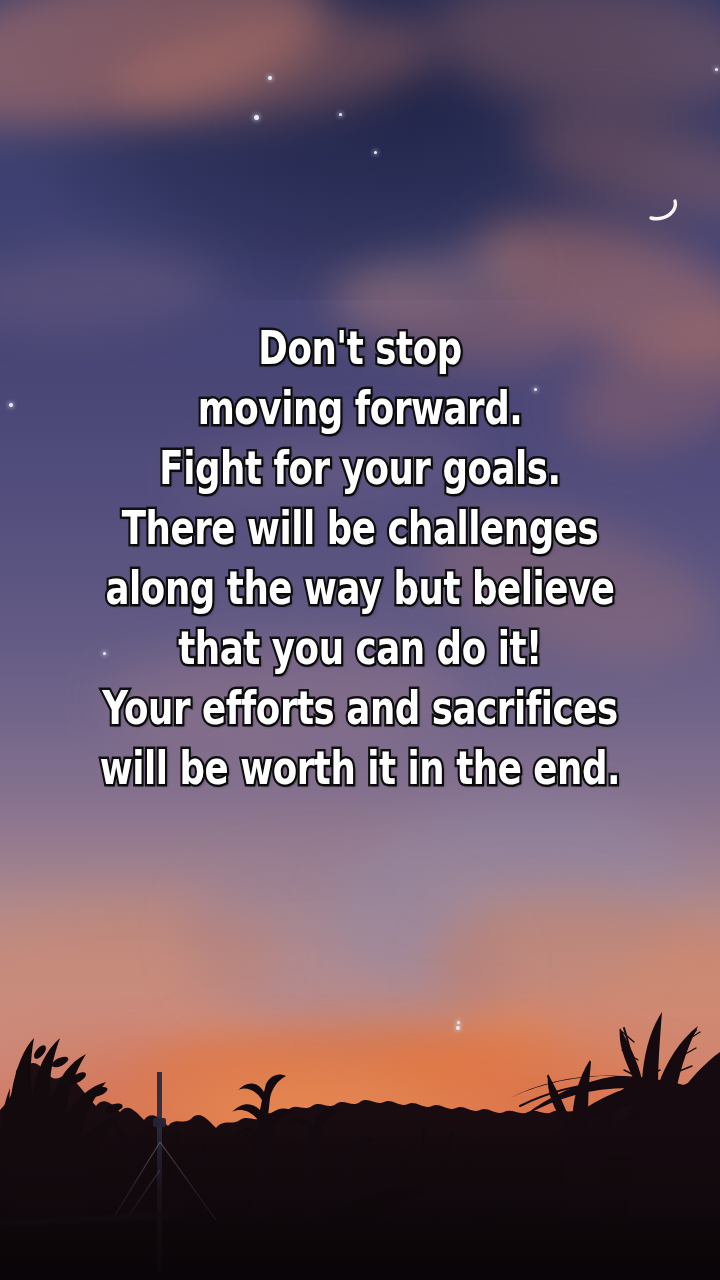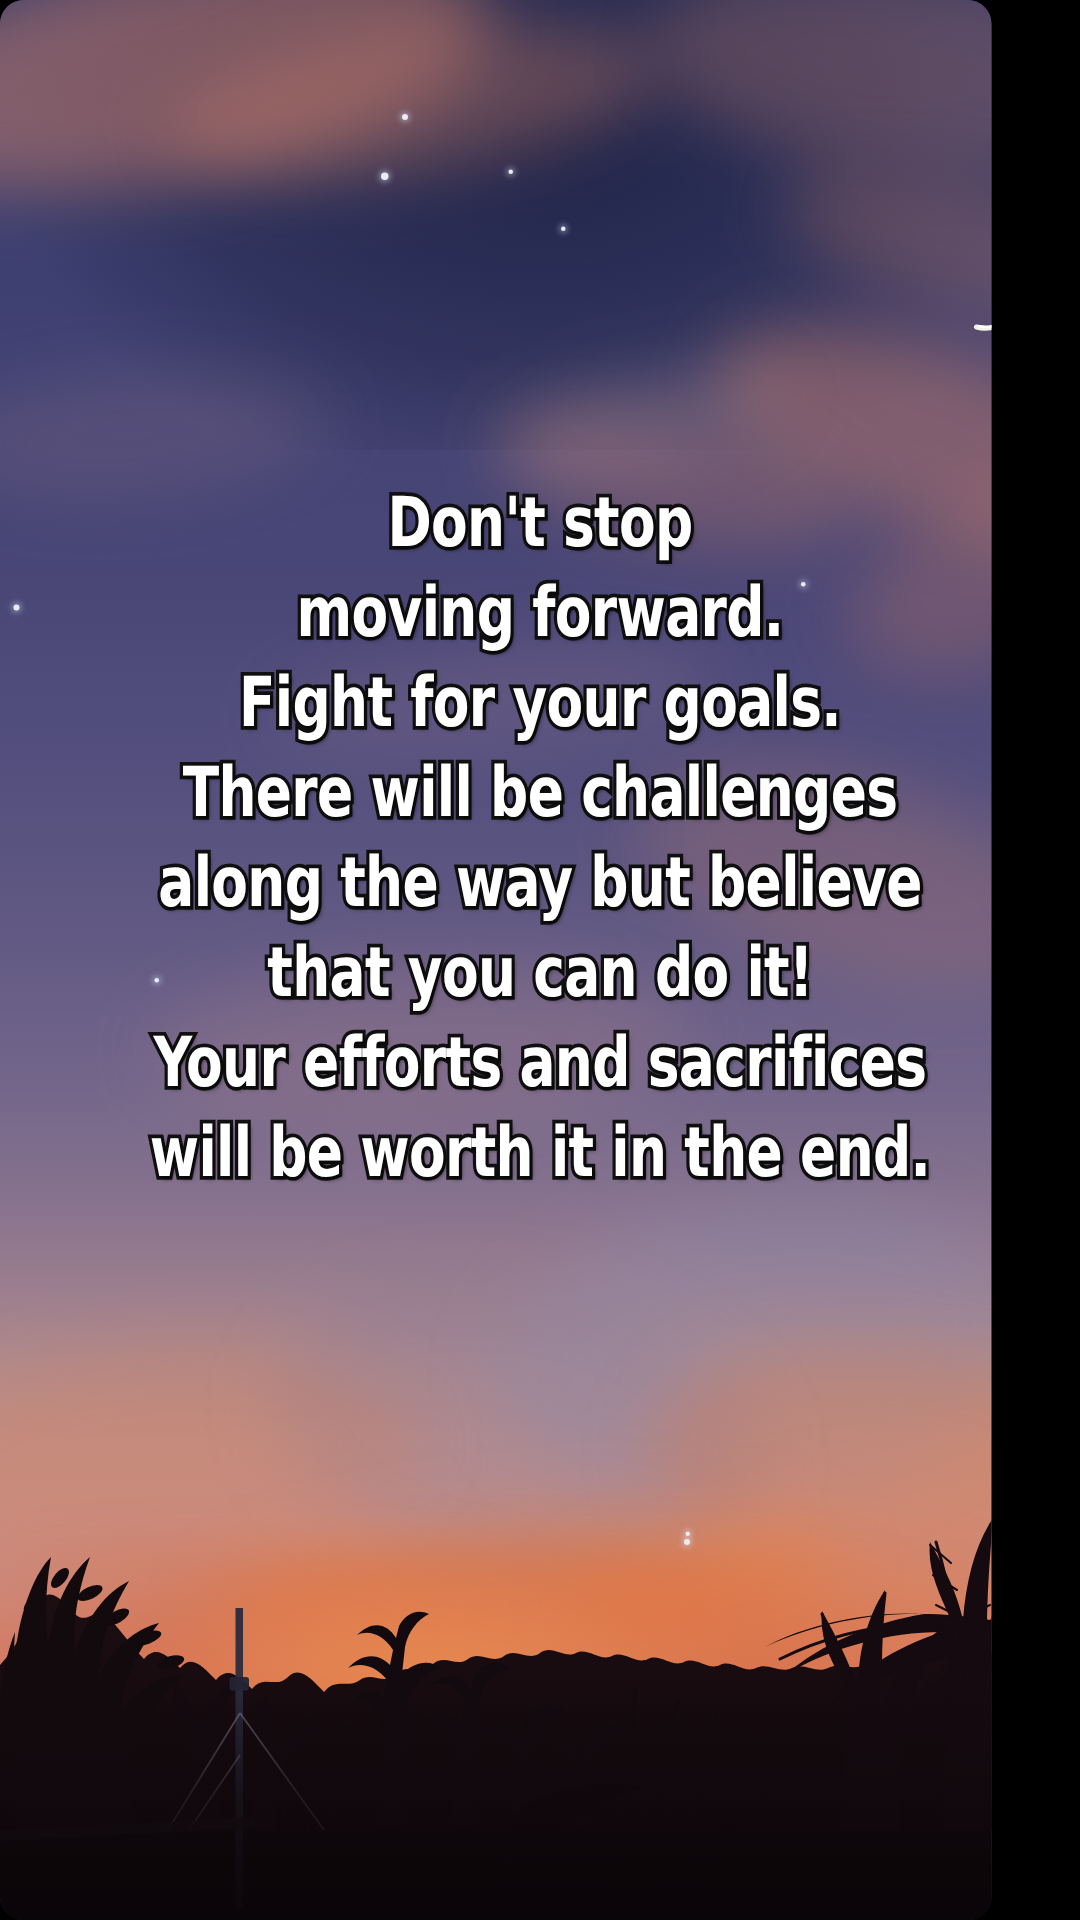--- a/index.html
+++ b/index.html
@@ -7,25 +7,24 @@
     margin: 0;
     padding: 0;
     background: #000;
   }
   body {
     font-family: "Liberation Sans", sans-serif;
   }
 
   #canvas {
     position: relative;
-    width: 661px;
+    width: 720px;
     height: 1280px;
     overflow: hidden;
     background: #2e3566;
-    border-radius: 16px;
   }
 
   
   .sky-base {
     position: absolute;
     inset: 0;
     background: linear-gradient(
       to bottom,
       #343a68 0%,
       #3a3e6e 8%,

